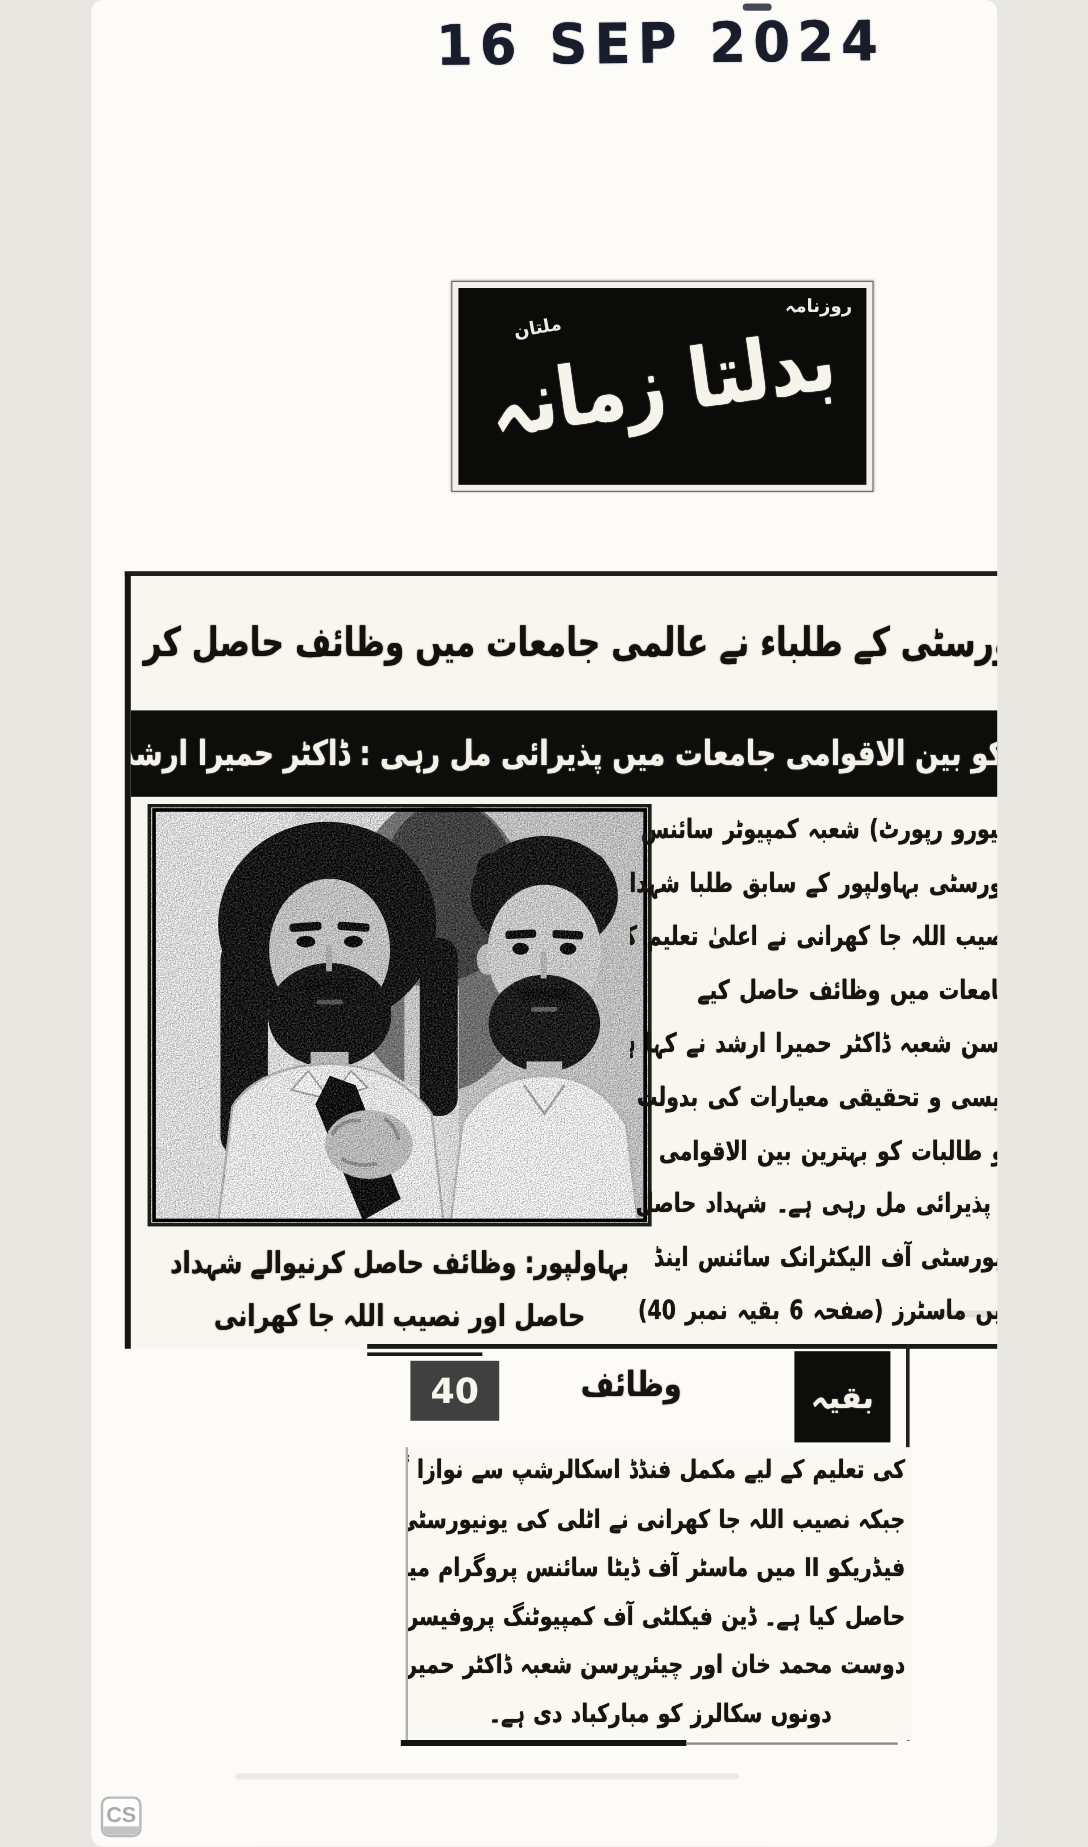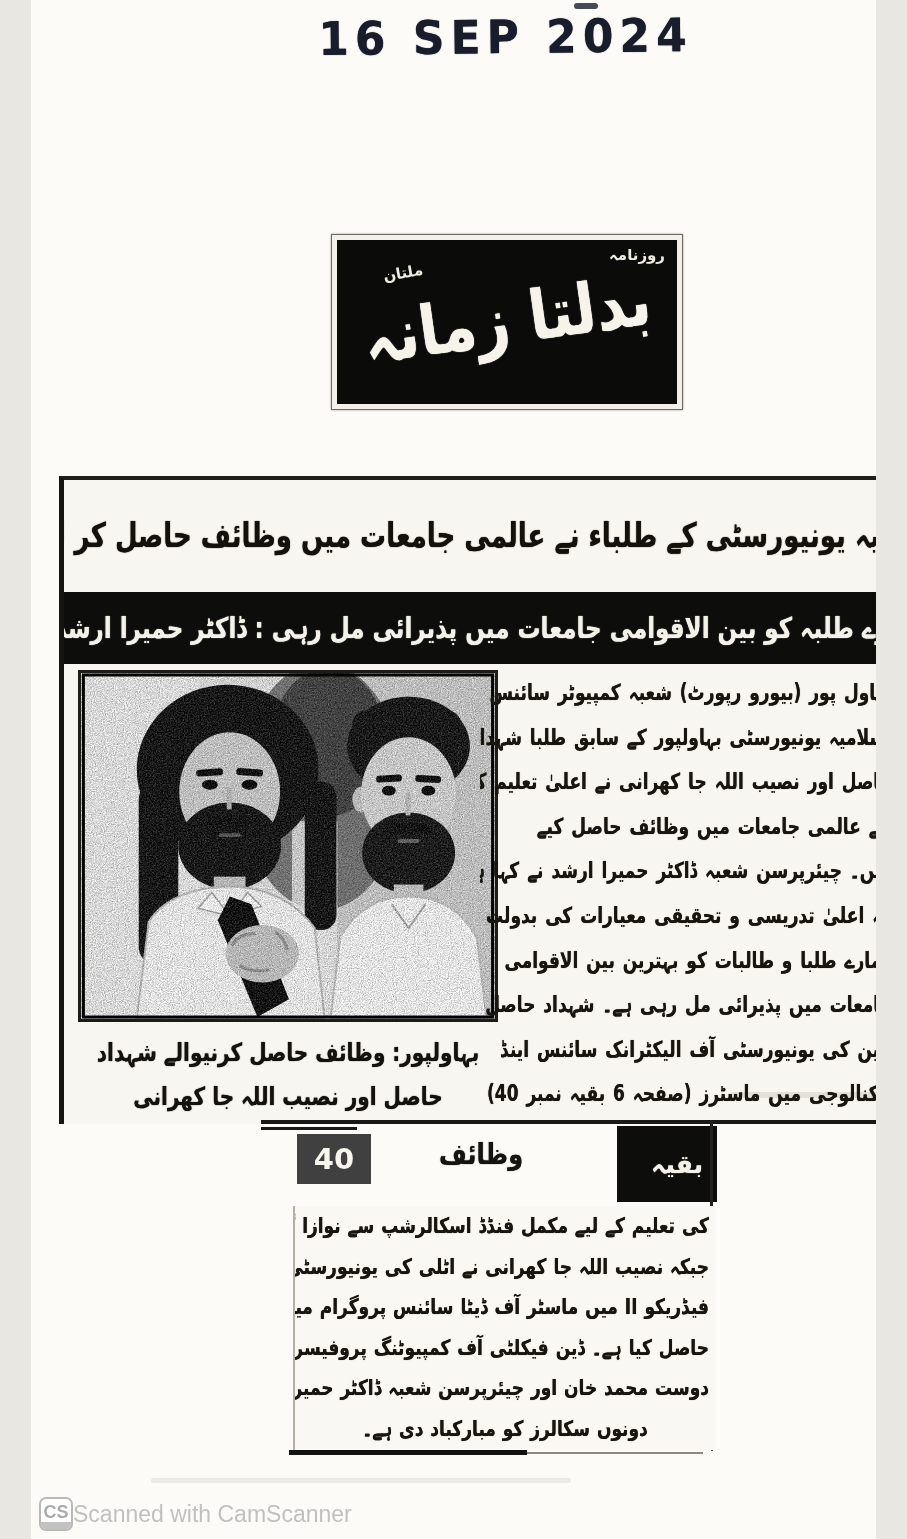--- a/index.html
+++ b/index.html
@@ -1,19 +1,19 @@
 <!DOCTYPE html>
 <html lang="ur"><head>
 <meta charset="utf-8">
 <style>
   html,body{margin:0;padding:0;background:#e9e7e2;}
   .page{
-    position:relative;width:845px;height:1539px;margin:0 auto;
+    position:relative;width:755px;height:1539px;margin:0 auto;
     background:#fcfbf8;overflow:hidden;
-    font-family:"DejaVu Sans",sans-serif;color:#15130f;
+    font-family:"DejaVu Sans",sans-serif;color:#15130f;border-radius:10px;
   }
   
   .date-stamp{
     position:absolute;left:287px;top:12px;width:320px;height:62px;
     font-family:"DejaVu Sans",sans-serif;font-weight:bold;
     font-size:44px;letter-spacing:6px;color:#191c2a;
     transform:rotate(-0.6deg) scale(1,1.05);transform-origin:left top;
     text-shadow:0 0 1px #2a2d3c;white-space:nowrap;
   }
   .stamp-dash{position:absolute;left:543px;top:3px;width:24px;height:6px;background:#262a38;border-radius:3px;opacity:.85;}
@@ -95,21 +95,20 @@
   .cont-title{
     position:absolute;left:380px;top:1140px;width:140px;text-align:center;
     font-size:24px;font-weight:bold;direction:rtl;color:#161410;
     transform:scale(1,1.2);text-shadow:0 0 1px #161410;
   }
   .box-baqia{
     position:absolute;left:586px;top:1126px;width:80px;height:76px;background:#0d0d0b;
     display:flex;align-items:center;justify-content:center;
     color:#f4f2e8;font-size:25px;font-weight:bold;direction:rtl;
     text-shadow:0 0 1px #fff;
-    padding-left:20px;
   }
   .vline-hdr{position:absolute;left:679px;top:1120px;width:3px;height:90px;background:#23211c;}
   .vline-dash{
     position:absolute;left:680px;top:1210px;width:2px;height:242px;
     background:repeating-linear-gradient(180deg,#55524a 0 7px,transparent 7px 13px);
   }
   .cont-box{
     position:absolute;left:262px;top:1206px;width:422px;height:244px;
     border-left:2px solid #b3afa2;box-sizing:border-box;
     direction:rtl;overflow:hidden;background:#faf8f2;
@@ -260,16 +259,15 @@
   <div class="rule-bot1"></div>
   <div class="rule-bot2"></div>
   <div class="smudge1"></div>
   <div class="smudge2"></div>
 
   <div class="footer">
     <div class="cs-icon">
       <span class="cs-txt">CS</span>
       <span class="cs-bar"></span>
     </div>
-    <div class="f-text">Scanned with CamScanner</div>
   </div>
 
 </div>
 
 </body></html>

